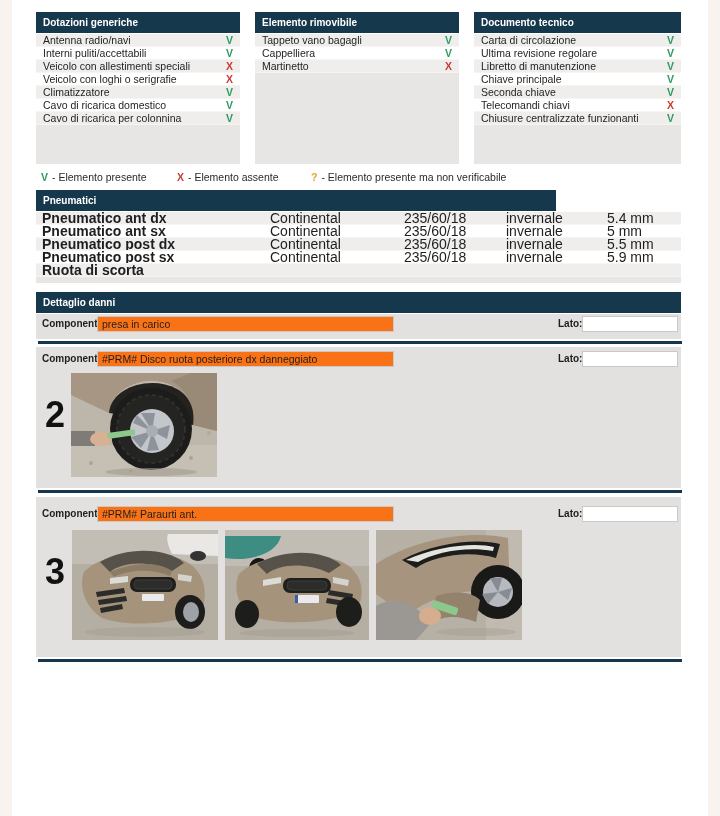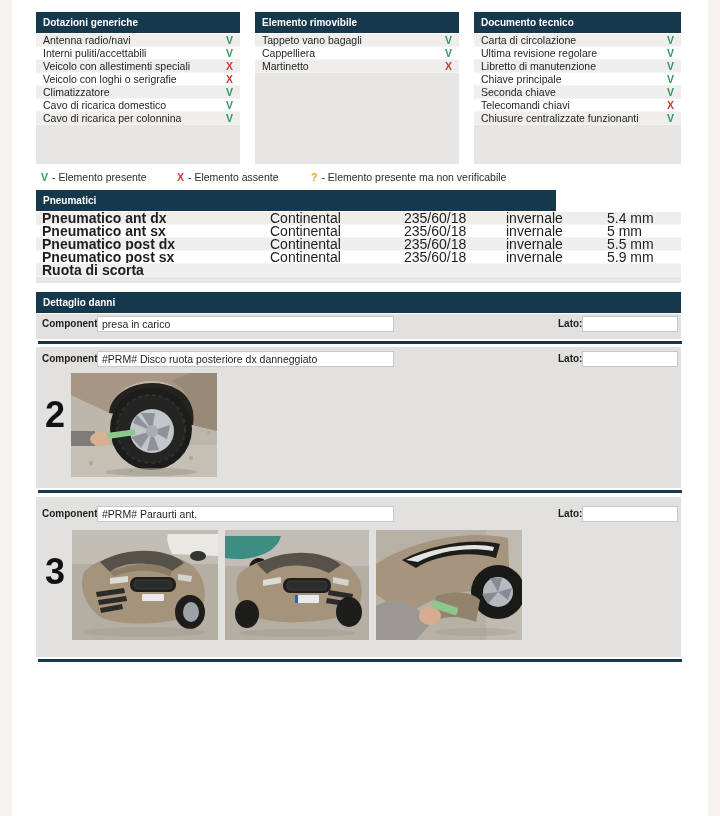--- a/index.html
+++ b/index.html
@@ -52,21 +52,21 @@
   .tyre-row .c-depth  { flex:1; }
   .tyre-tail { position:absolute; left:36px; top:277px; width:645px; height:6px; background:#e7e6e5; }
 
   
   .damage-block { position:absolute; left:36px; width:645px; background:#e2e1e0; }
   .divider { position:absolute; left:38px; width:644px; height:3px; background:#16384c; }
   .comp-row { position:absolute; left:0; top:0; width:100%; height:22px; }
   .comp-label { position:absolute; left:6px; top:4px; font-size:10px; font-weight:bold; }
   .comp-input {
     position:absolute; left:61px; top:2px; width:297px; height:16px;
-    background:#ffffff; border:1px solid #c9c9c9; font-size:10.5px;
+    background:#f97316; border:1px solid #c9c9c9; font-size:10.5px;
     font-family:"Liberation Sans", sans-serif; padding:0 4px; color:#1e1e1e;
   }
   .side-label { position:absolute; left:522px; top:4px; font-size:10px; font-weight:bold; }
   .side-input {
     position:absolute; left:546px; top:2px; width:96px; height:16px;
     background:#ffffff; border:1px solid #c9c9c9; font-size:10.5px;
     font-family:"Liberation Sans", sans-serif; padding:0 4px; color:#1e1e1e;
   }
   .damage-number {
     position:absolute; font-size:36px; font-weight:bold; color:#111111; line-height:1;

